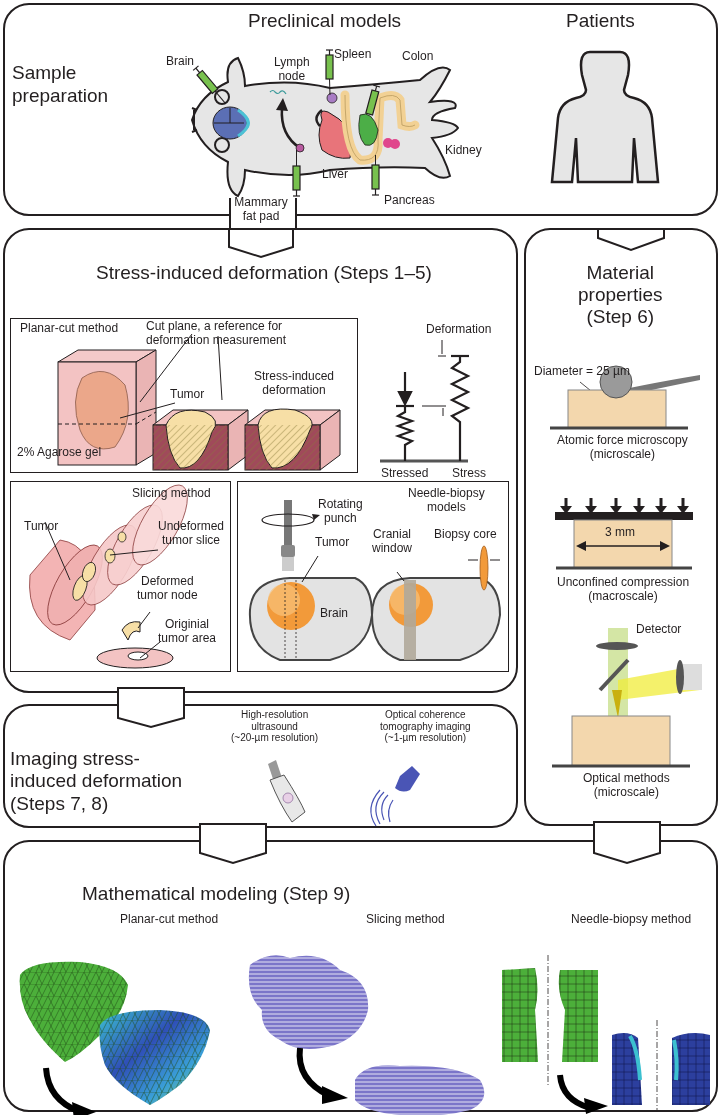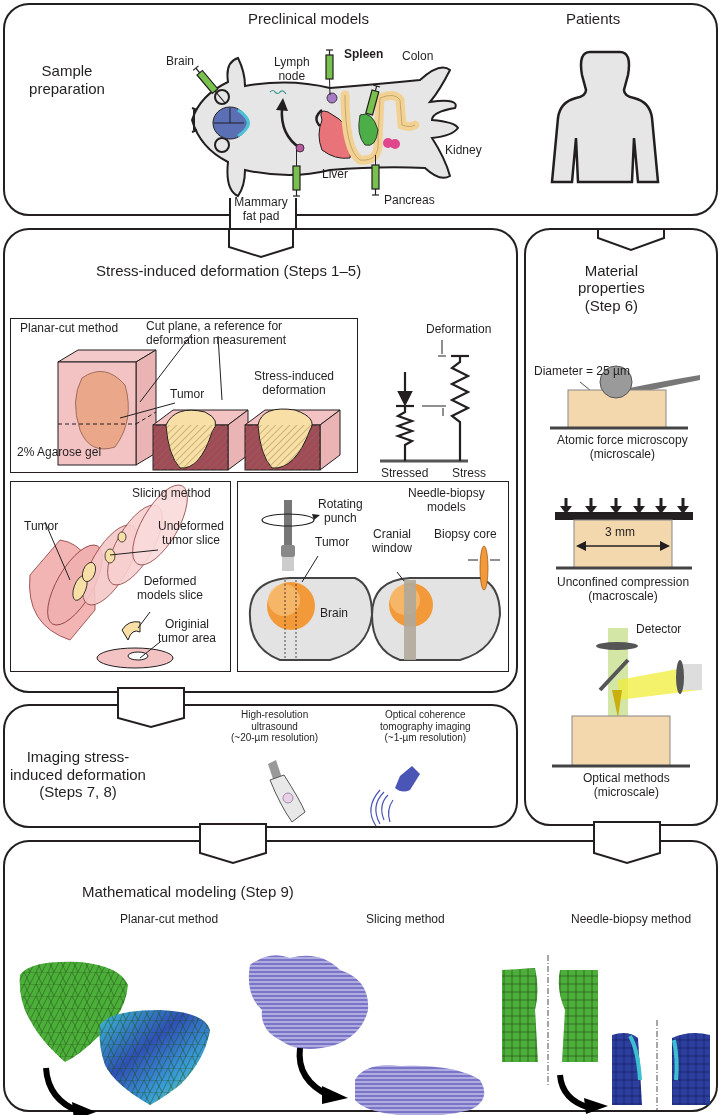--- a/index.html
+++ b/index.html
@@ -2,21 +2,21 @@
 <html><head>
 <meta charset="utf-8">
 <style>
   html,body{margin:0;padding:0;background:#fff;}
   body{width:723px;height:1115px;position:relative;overflow:hidden;font-family:"Liberation Sans",sans-serif;color:#231f20;}
   .abs{position:absolute;}
   .panel{position:absolute;border:2px solid #231f20;border-radius:26px;background:#fff;box-sizing:border-box;}
   .sub{position:absolute;border:1.5px solid #231f20;background:#fff;box-sizing:border-box;}
   .t{position:absolute;white-space:nowrap;line-height:1.15;}
   .c{text-align:center;}
-  .big{font-size:15px;text-align:center;}
+  .big{font-size:19px;}
   .sm{font-size:12px;}
   .xs{font-size:10px;}
   svg.full{position:absolute;left:0;top:0;}
 </style>
 </head>
 <body>
 
 <style>
   .ml{white-space:pre;}
 </style>
@@ -91,21 +91,21 @@
 
   <circle cx="388" cy="143" r="5" fill="#e0468c"></circle>
   <circle cx="395" cy="144" r="5" fill="#e0468c"></circle>
 
   <path d="M590,52 Q578,52 582,75 L586,90 Q586,96 576,98 Q560,102 558,118 L552,182 L572,182 L576,138 L578,182 L632,182 L634,138 L638,182 L658,182 L652,118 Q650,102 634,98 Q624,96 624,90 L628,75 Q632,52 620,52 Z" fill="#e6e6e6" stroke="#231f20" stroke-width="2.5"></path>
 </svg>
 
 <div class="t sm" style="left:166px;top:55px;">Brain</div>
 <div class="t sm c ml" style="left:274px;top:56px;">Lymph
 node</div>
-<div class="t sm" style="left:344px;top:48px;font-weight:bold;">Spleen</div>
+<div class="t sm" style="left:334px;top:48px;">Spleen</div>
 <div class="t sm" style="left:402px;top:50px;text-align:right;">Colon</div>
 <div class="t sm" style="left:445px;top:144px;">Kidney</div>
 <div class="t sm" style="left:322px;top:168px;">Liver</div>
 <div class="t sm" style="left:384px;top:194px;">Pancreas</div>
 
 <div class="abs" style="left:229px;top:198px;width:64px;height:30px;background:#fff;border-left:2px solid #231f20;border-right:2px solid #231f20;"></div>
 <div class="t sm c ml" style="left:231px;top:196px;width:60px;">Mammary
 fat pad</div>
 
 <div class="panel" style="left:3px;top:228px;width:515px;height:465px;"></div>
@@ -192,21 +192,21 @@
   <ellipse cx="135" cy="658" rx="38" ry="10" fill="#f3c3c3" stroke="#231f20"></ellipse>
   <ellipse cx="138" cy="656" rx="10" ry="4" fill="#fff" stroke="#231f20"></ellipse>
   <line x1="138" y1="628" x2="150" y2="612" stroke="#231f20"></line>
   <line x1="140" y1="658" x2="160" y2="642" stroke="#231f20"></line>
 </svg>
 <div class="t sm" style="left:132px;top:487px;">Slicing method</div>
 <div class="t sm" style="left:24px;top:520px;">Tumor</div>
 <div class="t sm c ml" style="left:158px;top:520px;">Undeformed
 tumor slice</div>
 <div class="t sm c ml" style="left:137px;top:575px;">Deformed
-models slice</div>
+tumor node</div>
 <div class="t sm c ml" style="left:158px;top:618px;">Originial
 tumor area</div>
 
 <div class="sub" style="left:237px;top:481px;width:272px;height:191px;"></div>
 <svg class="full" width="723" height="1115" style="pointer-events:none;">
 
   <rect x="284" y="500" width="8" height="50" fill="#777"></rect>
   <rect x="281" y="545" width="14" height="12" rx="2" fill="#888"></rect>
   <rect x="282" y="557" width="12" height="14" fill="#ccc"></rect>
   <ellipse cx="288" cy="520" rx="26" ry="6" fill="none" stroke="#231f20" stroke-width="1.2"></ellipse>

